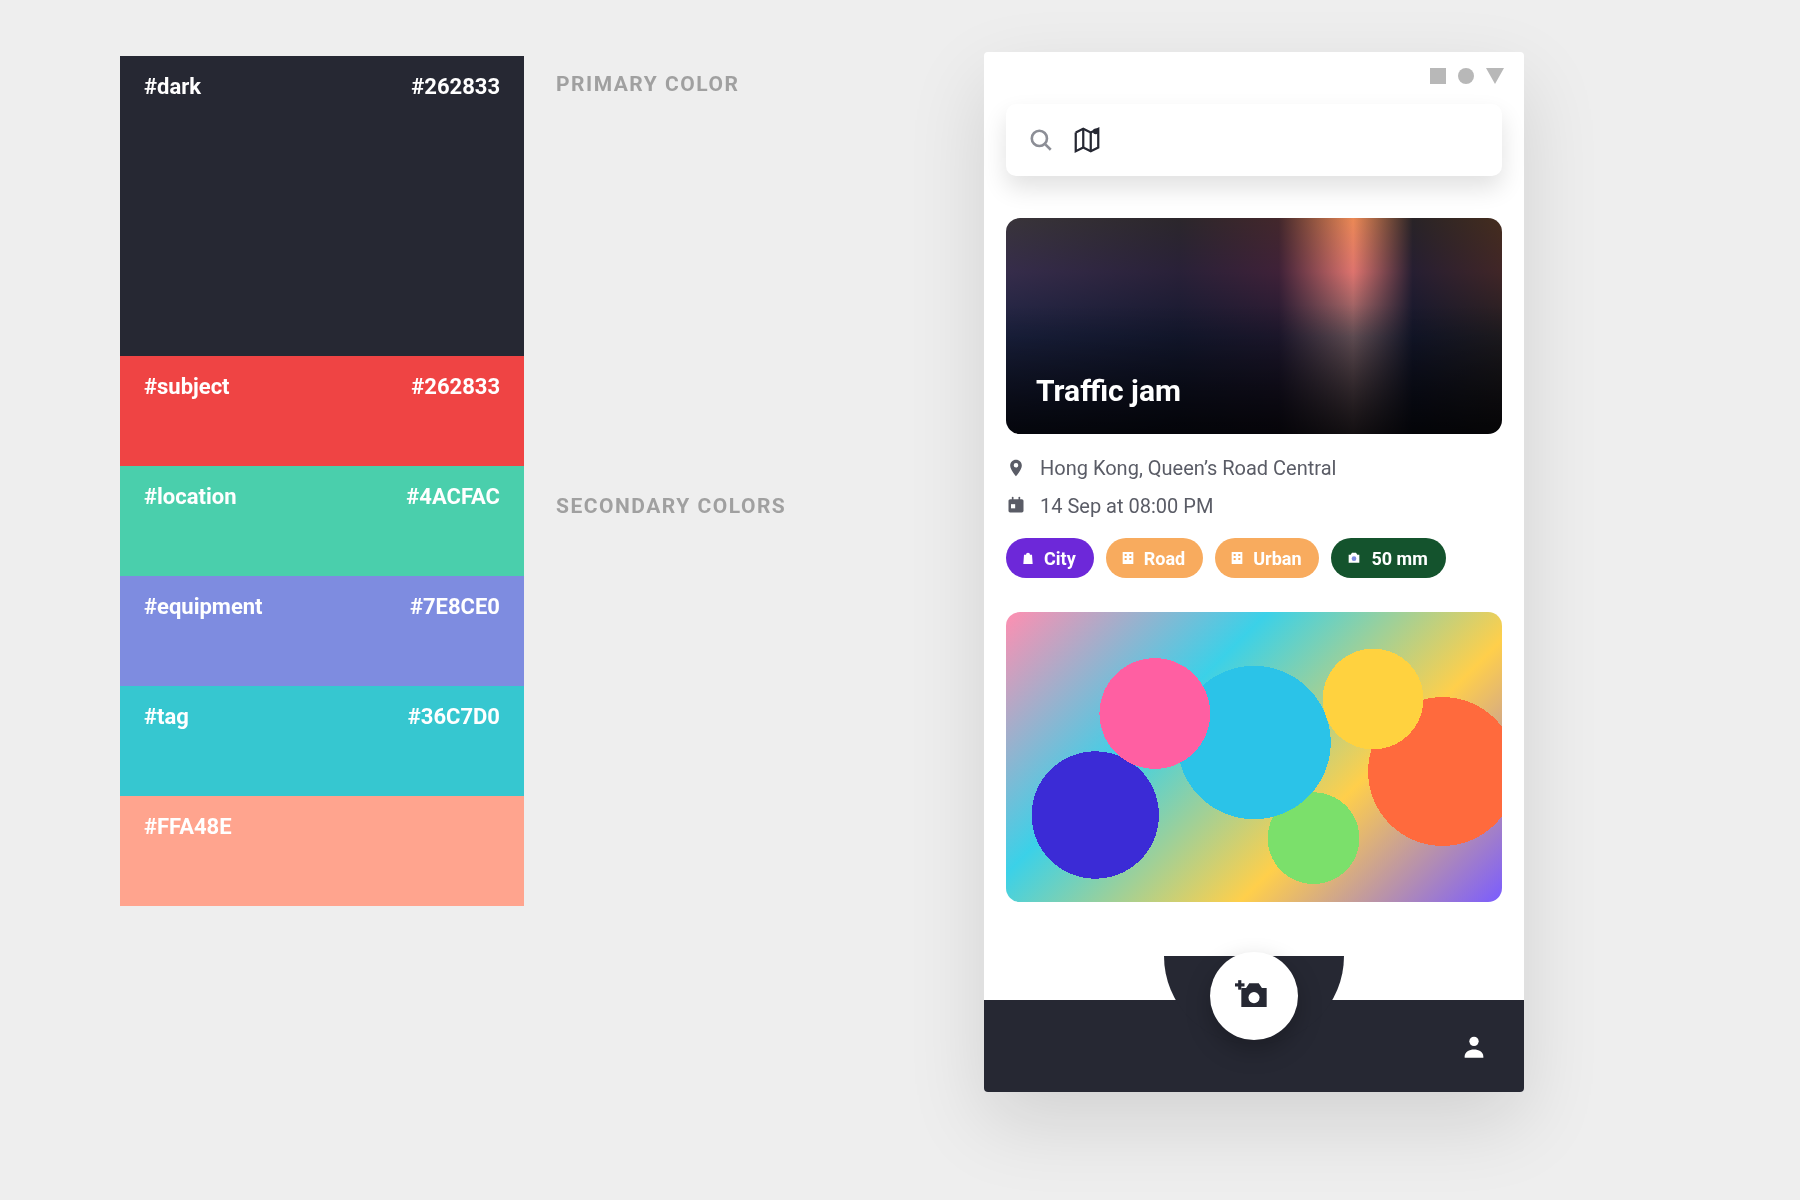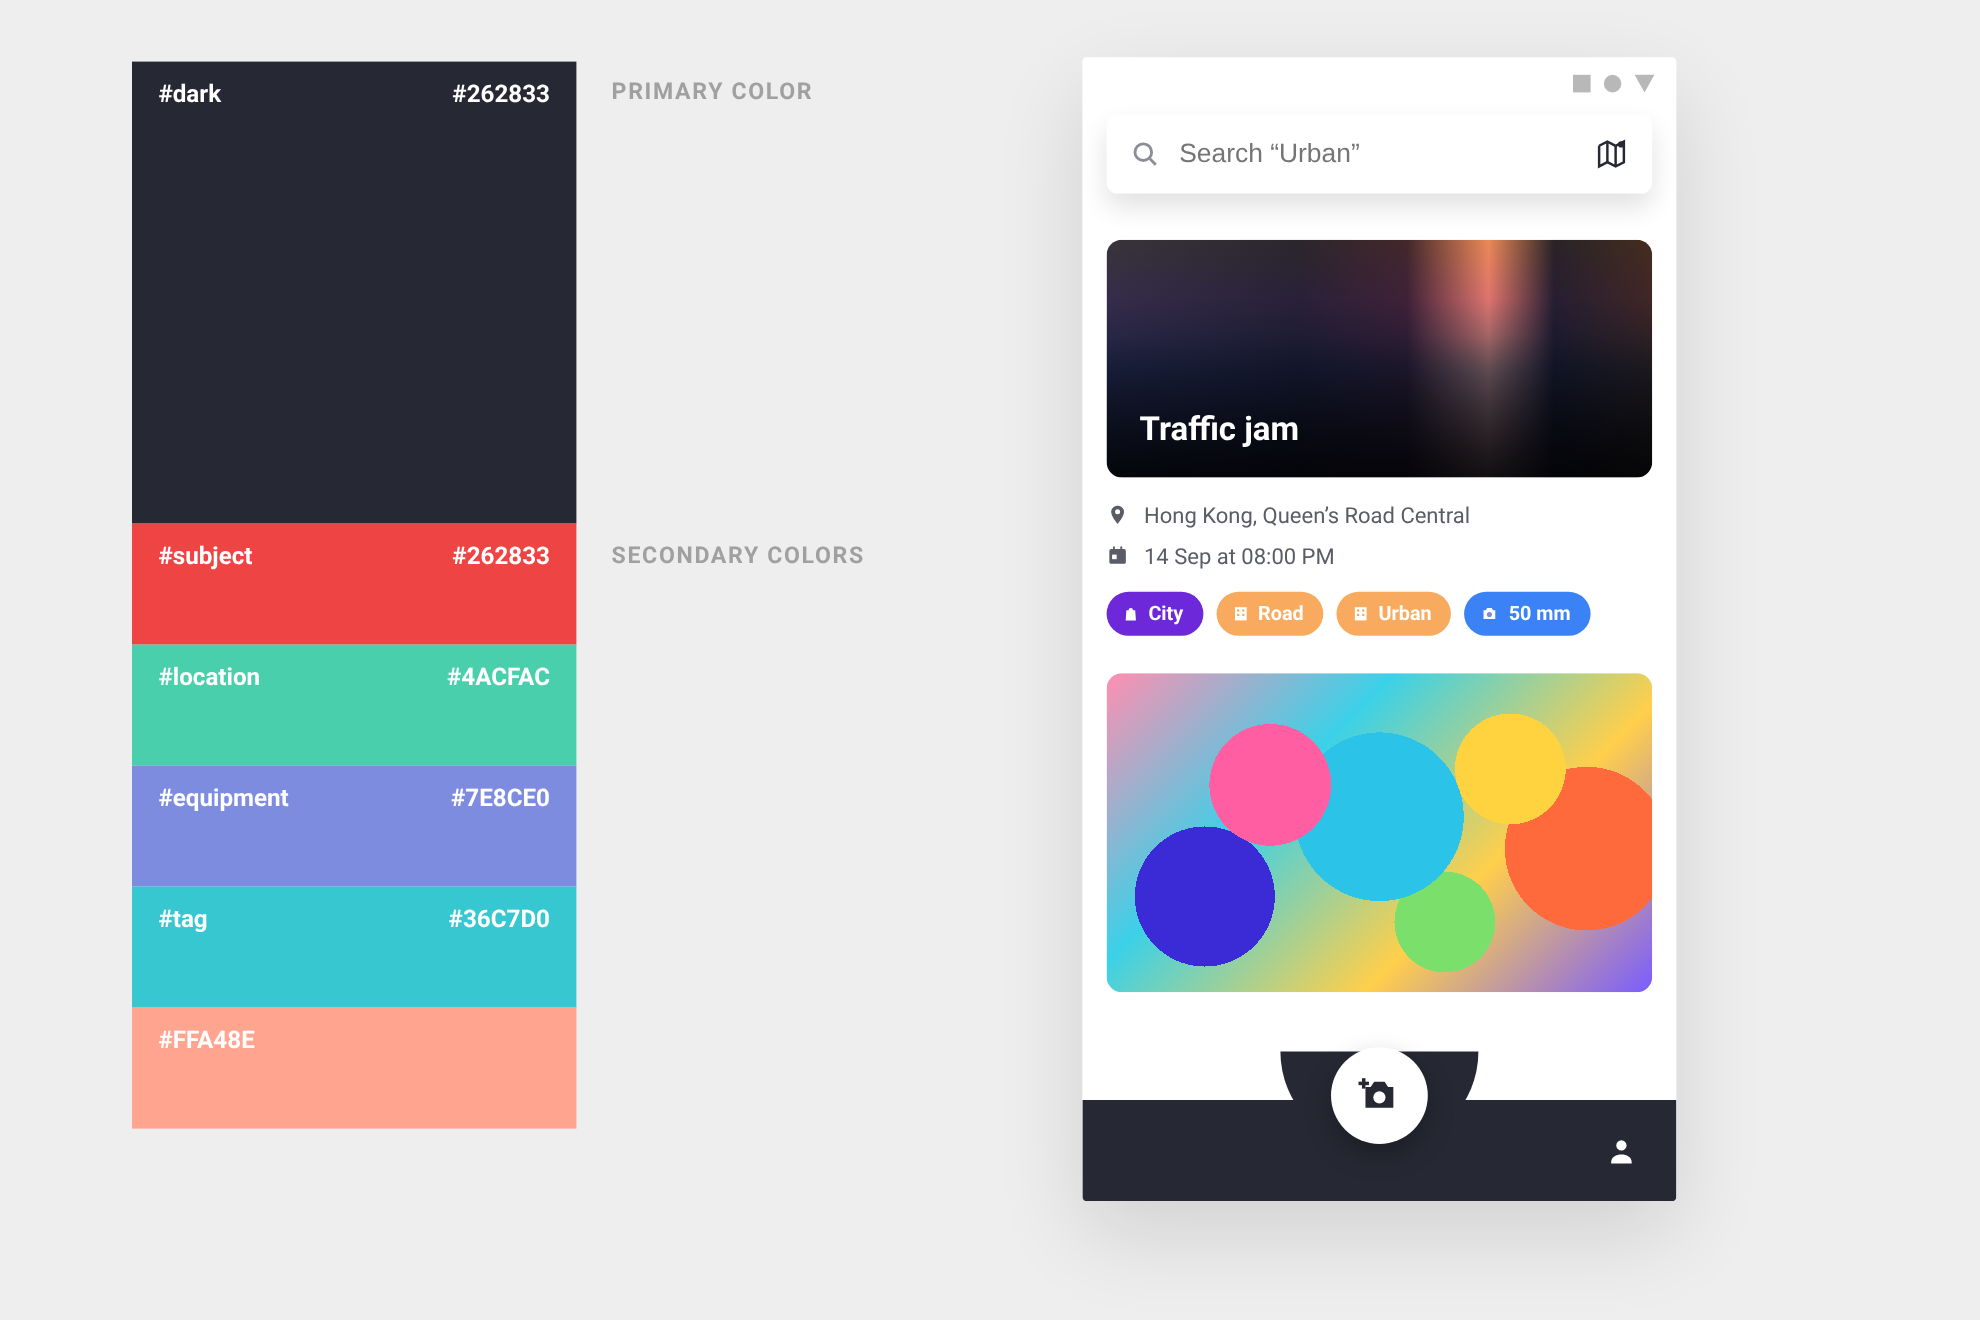--- a/index.html
+++ b/index.html
@@ -21,21 +21,21 @@
 }
 .swatch {
   height: 110px;
   padding: 18px 24px 0 24px;
   display: flex;
   justify-content: space-between;
   color: #fff;
   font-weight: 700;
   font-size: 22px;
 }
-.swatch-dark   { background: #262833; height: 420px; }
+.swatch-dark   { background: #262833; height: 300px; }
 .swatch-subj   { background: #ef4444; }
 .swatch-loc    { background: #4ACFAC; }
 .swatch-equip  { background: #7E8CE0; }
 .swatch-tag    { background: #36C7D0; }
 .swatch-cond   { background: #FFA48E; }
 
 .caption {
   position: absolute;
   left: 556px;
   font-weight: 700;
@@ -150,21 +150,21 @@
 .chip {
   height: 40px;
   border-radius: 20px;
   padding: 0 18px 0 14px;
   display:flex; align-items:center; gap:8px;
   color:#fff; font-weight:700; font-size:18px;
 }
 .chip-city  { background:#6d28d9; }
 .chip-road  { background:#F8AB5E; }
 .chip-urban { background:#F8AB5E; }
-.chip-lens  { background:#3b82f6; }
+.chip-lens  { background:#14532d; }
 
 
 .card-art {
   margin-top: 34px;
   height: 290px;
   background:
     radial-gradient(circle at 30% 35%, #ff5fa2 0 14%, transparent 14%),
     radial-gradient(circle at 50% 45%, #2bc3e8 0 26%, transparent 26%),
     radial-gradient(circle at 74% 30%, #ffd23f 0 12%, transparent 12%),
     radial-gradient(circle at 88% 55%, #ff6a3d 0 16%, transparent 16%),
@@ -245,21 +245,20 @@
     <span class="status-tri"></span>
   </div>
 
   <div class="searchbar">
     <span class="icon">
       <svg width="26" height="26" viewBox="0 0 24 24" fill="none" stroke="#8C8E96" stroke-width="2.4">
         <circle cx="10.5" cy="10.5" r="7"></circle>
           <line x1="21" y1="21" x2="16" y2="16"></line>
       </svg>
     </span>
-    <input type="text" placeholder="Search “Urban”" style="">
     <span class="icon">
       <svg width="30" height="30" viewBox="0 0 24 24" fill="none" stroke="#262833" stroke-width="1.8">
         <polyline points="3 6 9 3 15 6 21 3 21 18 15 21 9 18 3 21 3 6"></polyline>
         <line x1="9" y1="3" x2="9" y2="18"></line>
           <line x1="15" y1="6" x2="15" y2="21"></line>
         <circle cx="19" cy="5" r="2.3" fill="#262833" stroke="none"></circle>
       </svg>
     </span>
   </div>
 

